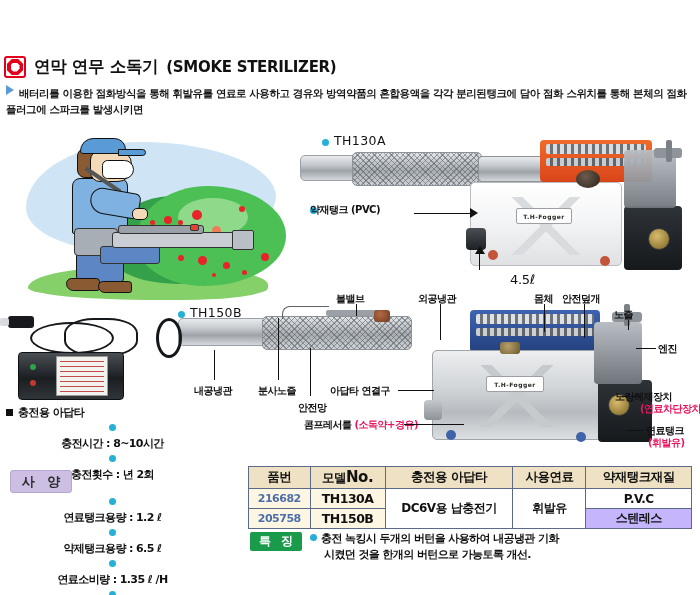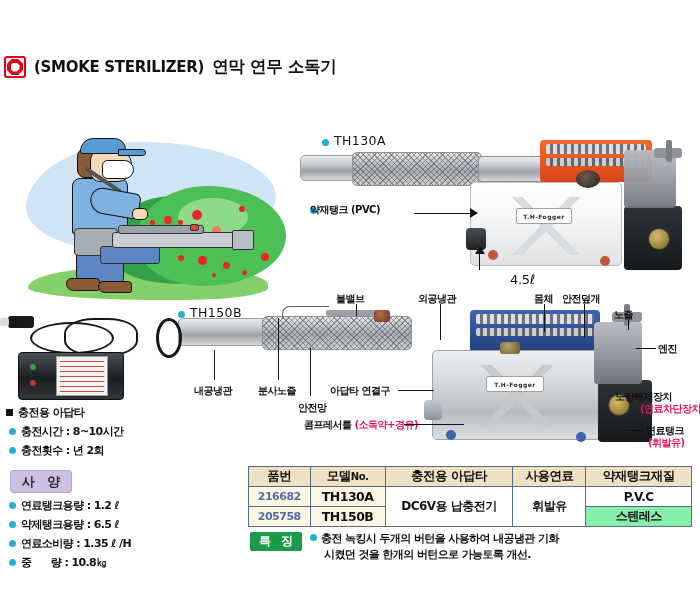--- a/index.html
+++ b/index.html
@@ -138,37 +138,37 @@
   .adp-led1{position:absolute;left:30px;top:364px;width:6px;height:6px;border-radius:50%;background:#2fa24a;}
   .adp-led2{position:absolute;left:30px;top:380px;width:6px;height:6px;border-radius:50%;background:#c0392b;}
   .adp-cord{position:absolute;border:2.5px solid #15181b;border-radius:50%;background:transparent;}
   .adp-plug{position:absolute;left:8px;top:316px;width:26px;height:12px;background:#17191c;border-radius:3px;}
   .adp-plug:after{content:"";position:absolute;left:-8px;top:2px;width:9px;height:8px;background:#d8dadd;border-radius:2px;}
 
   
   .speclist{position:absolute;left:6px;top:405px;width:210px;}
   .spec-h{font-size:11px;font-weight:bold;letter-spacing:-0.5px;margin:0 0 4px 0;display:flex;align-items:center;gap:5px;}
   .sq{display:inline-block;width:7px;height:7px;background:#111;flex:none;}
-  .spec-li{font-size:11px;font-weight:bold;letter-spacing:-0.6px;margin:0 0 4px 0;display:flex;align-items:center;gap:5px;padding-left:3px;}
+  .spec-li{font-size:11px;font-weight:bold;letter-spacing:-0.6px;margin:0 0 4px 0;display:flex;align-items:center;gap:5px;padding-left:3px;flex-direction:column;}
   .cdot{display:inline-block;width:7px;height:7px;border-radius:50%;background:#27b0d6;flex:none;}
   .badge-spec{position:absolute;left:10px;top:470px;width:60px;height:21px;background:#cdbfe3;
     border:1px solid #b6a6d4;border-radius:3px;display:flex;align-items:center;justify-content:center;
     font-size:13px;font-weight:bold;letter-spacing:4px;color:#2b2b2b;text-indent:4px;}
   .speclist2{position:absolute;left:6px;top:498px;width:210px;}
 
   
   .tbl{position:absolute;left:248px;top:466px;width:444px;border-collapse:collapse;
     font-size:12px;font-weight:bold;letter-spacing:-0.5px;}
   .tbl td,.tbl th{border:1px solid #5b6a86;text-align:center;padding:1px 2px;height:17px;}
   .tbl thead th{background:#efe2c4;font-weight:bold;font-size:12.5px;}
-  .tbl .small{font-size:10px;}
+  .tbl .small{font-size:15px;}
   .tbl .pn{background:#fcf6e3;color:#4f6ea8;font-size:11px;}
   .tbl .mdl{background:#fcf6e3;font-size:12.5px;}
   .tbl .pvc{background:#ffffff;}
-  .tbl .stl{background:#86efac;}
+  .tbl .stl{background:#c4b5fd;}
   .tbl .plain{background:#ffffff;}
 
   .badge-feat{position:absolute;left:250px;top:532px;width:52px;height:19px;background:#1a9b4c;
     border-radius:2px;display:flex;align-items:center;justify-content:center;
     color:#fff;font-size:12px;font-weight:bold;letter-spacing:3px;text-indent:3px;}
   .feat-body{position:absolute;left:310px;top:531px;width:380px;font-size:11px;font-weight:bold;
     letter-spacing:-0.6px;line-height:16px;color:#111;}
   .feat-body .cdot{margin-right:4px;vertical-align:1px;}
   .feat-body .l2{display:block;text-indent:14px;}
 </style>
@@ -176,25 +176,28 @@
 <body>
 
 <div class="page">
 
   <div class="title-row">
     <span class="title-icon">
       <span class="frame"></span>
         <span class="oct"></span>
         <span class="octhole"></span>
     </span>
+    <span class="title-text">연막 연무 소독기</span>
     <span class="title-text title-en">(SMOKE STERILIZER)</span>
-    <span class="title-text">연막 연무 소독기</span>
   </div>
 
   <div class="desc">
+    <p>
+      <span class="tri"></span><span>배터리를 이용한 점화방식을 통해 휘발유를 연료로 사용하고 경유와 방역약품의 혼합용액을 각각 분리된탱크에 담아 점화 스위치를 통해 본체의 점화플러그에 스파크를 발생시키면</span>
+    </p>
   </div>
 
   <div class="illus">
     <div class="sky"></div>
     <div class="ground"></div>
     <div class="bush-dark"></div>
     <div class="bush-mid"></div>
     <div class="bush-light"></div>
     <div class="berry b1"></div>
     <div class="berry b2"></div>

